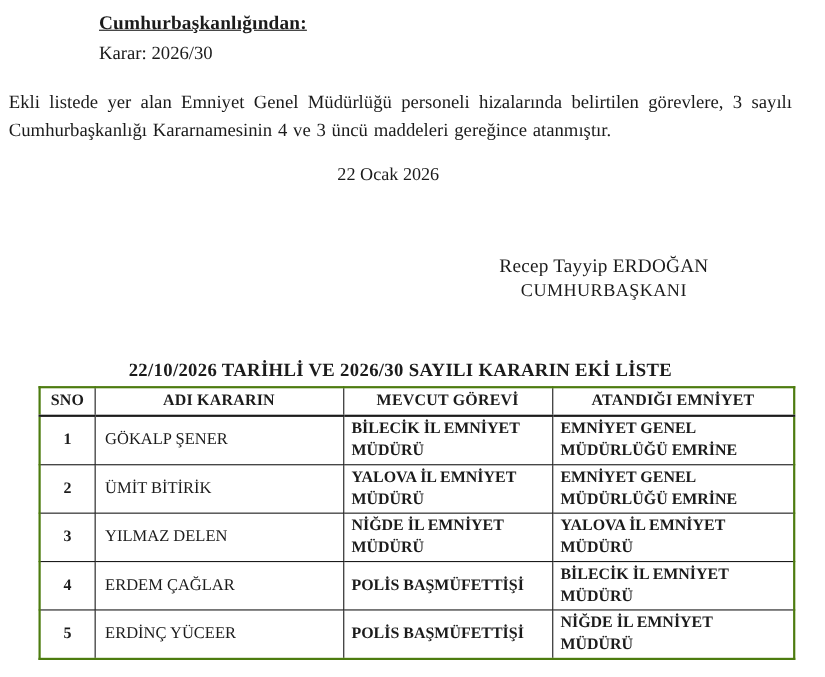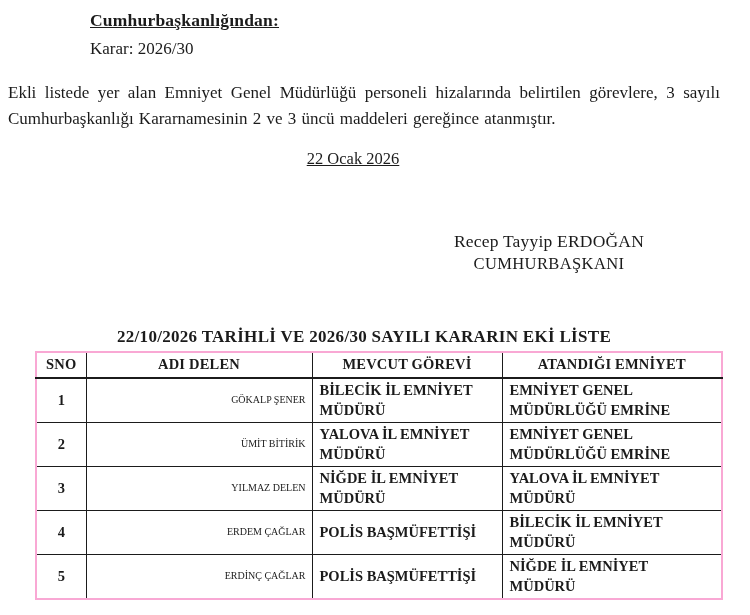--- a/index.html
+++ b/index.html
@@ -35,21 +35,20 @@
     font-size: 17px;
     line-height: 1.52;
     text-align: justify;
     word-spacing: 1px;
   }
   .date-line {
     margin-top: 17px;
     text-align: center;
     padding-right: 22px;
     font-size: 16.5px;
-    text-decoration: underline;
   }
   .signature-block {
     margin: 62px 84px 0 auto;
     width: fit-content;
     text-align: center;
   }
   .signature-name {
     font-size: 17.5px;
     font-weight: normal;
     letter-spacing: 0.2px;
@@ -72,21 +71,21 @@
     border-collapse: collapse;
     table-layout: fixed;
   }
   table.annex th,
   table.annex td {
     border: 1.5px solid #1b1b1b;
     padding: 1px 6px;
     overflow: hidden;
   }
   table.annex {
-    border: 2px solid #f9a8d4;
+    border: 2px solid #4d7c0f;
   }
   table.annex thead th {
     height: 22px;
     font-size: 14.5px;
     font-weight: bold;
     text-align: center;
     vertical-align: middle;
     border-bottom-width: 2px;
     letter-spacing: 0.2px;
   }
@@ -94,62 +93,62 @@
     height: 41px;
     font-size: 14.5px;
     vertical-align: middle;
     line-height: 1.4;
   }
   table.annex tbody td.c-sno {
     text-align: center;
     font-weight: bold;
   }
   table.annex tbody td.c-name {
-    text-align: right;
+    text-align: left;
     padding-left: 9px;
-    font-size: 10px;
+    font-size: 15px;
   }
   table.annex tbody td.c-duty {
     text-align: left;
     padding-left: 7px;
     font-weight: bold;
   }
 </style>
 </head>
 <body>
 
 <div class="page">
 
   <div class="masthead">
     <div class="masthead-from">Cumhurbaşkanlığından:</div>
     <div class="masthead-decision">Karar: 2026/30</div>
   </div>
 
-  <div class="body-paragraph">Ekli listede yer alan Emniyet Genel Müdürlüğü personeli hizalarında belirtilen görevlere, 3 sayılı Cumhurbaşkanlığı Kararnamesinin 2 ve 3 üncü maddeleri gereğince atanmıştır.</div>
+  <div class="body-paragraph">Ekli listede yer alan Emniyet Genel Müdürlüğü personeli hizalarında belirtilen görevlere, 3 sayılı Cumhurbaşkanlığı Kararnamesinin 4 ve 3 üncü maddeleri gereğince atanmıştır.</div>
 
   <div class="date-line">22 Ocak 2026</div>
 
   <div class="signature-block">
     <div class="signature-name">Recep Tayyip ERDOĞAN</div>
     <div class="signature-title">CUMHURBAŞKANI</div>
   </div>
 
   <div class="annex-title">22/10/2026 TARİHLİ VE 2026/30 SAYILI KARARIN EKİ LİSTE</div>
 
   <table class="annex">
     <colgroup>
       <col style="width:50px">
       <col style="width:226px">
       <col style="width:190px">
       <col style="width:220px">
     </colgroup>
     <thead>
       <tr>
           <th>SNO</th>
-          <th>ADI DELEN</th>
+          <th>ADI KARARIN</th>
           <th>MEVCUT GÖREVİ</th>
           <th>ATANDIĞI EMNİYET</th>
         </tr>
     </thead>
     <tbody>
         <tr>
           <td class="c-sno">1</td>
           <td class="c-name">GÖKALP ŞENER</td>
           <td class="c-duty">BİLECİK İL EMNİYET MÜDÜRÜ</td>
           <td class="c-duty">EMNİYET GENEL MÜDÜRLÜĞÜ EMRİNE</td>
@@ -167,20 +166,20 @@
           <td class="c-duty">YALOVA İL EMNİYET MÜDÜRÜ</td>
         </tr>
         <tr>
           <td class="c-sno">4</td>
           <td class="c-name">ERDEM ÇAĞLAR</td>
           <td class="c-duty">POLİS BAŞMÜFETTİŞİ</td>
           <td class="c-duty">BİLECİK İL EMNİYET MÜDÜRÜ</td>
         </tr>
         <tr>
           <td class="c-sno">5</td>
-          <td class="c-name">ERDİNÇ ÇAĞLAR</td>
+          <td class="c-name">ERDİNÇ YÜCEER</td>
           <td class="c-duty">POLİS BAŞMÜFETTİŞİ</td>
           <td class="c-duty">NİĞDE İL EMNİYET MÜDÜRÜ</td>
         </tr>
       </tbody>
   </table>
 
 </div>
 
 </body></html>

